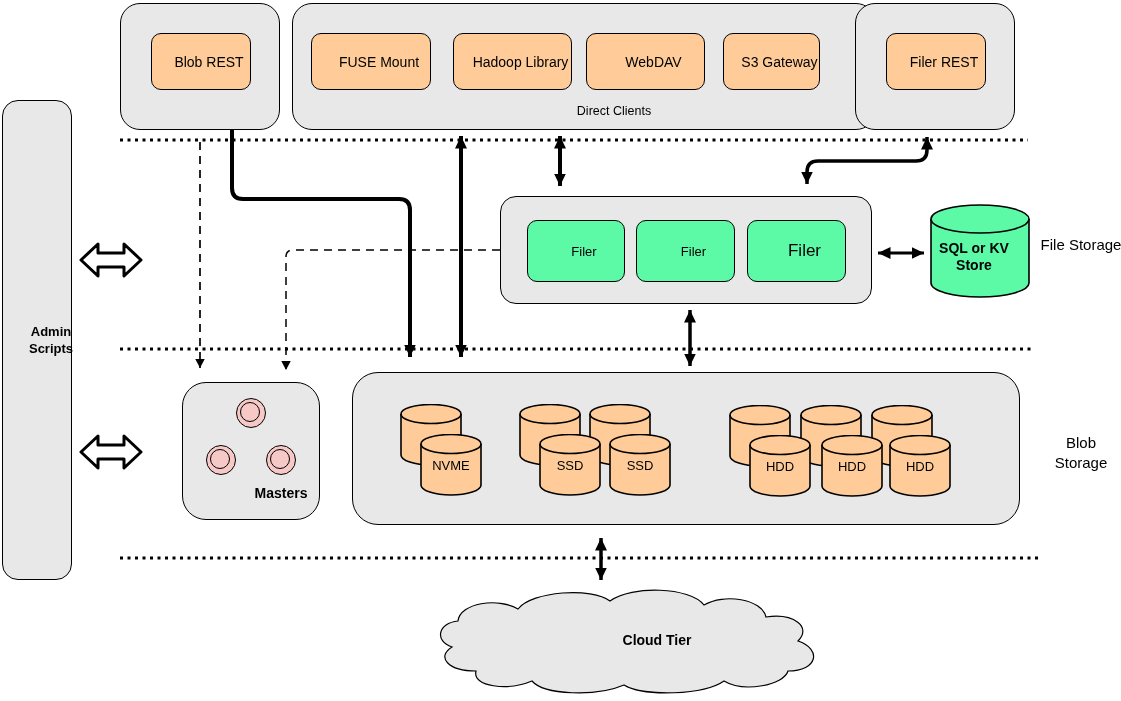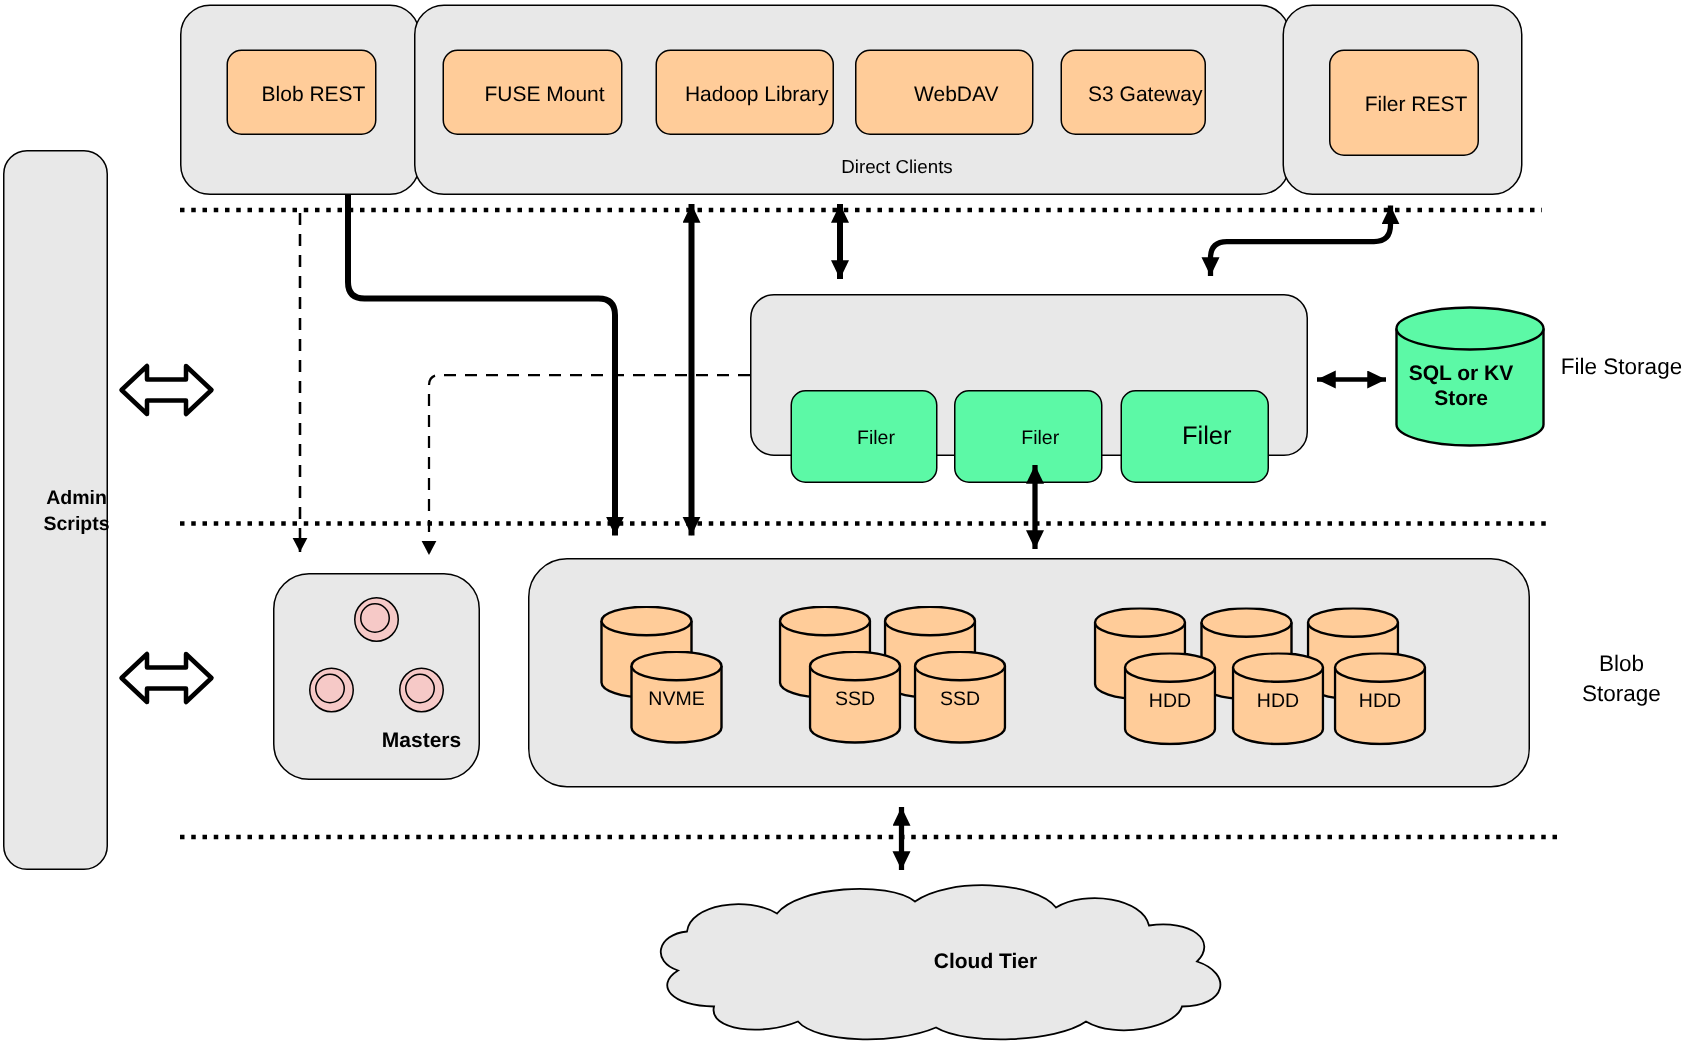--- a/index.html
+++ b/index.html
@@ -10,21 +10,21 @@
   .container{
     position:absolute;background:var(--container_gray);
     border:1px solid #000;border-radius:20px;box-sizing:border-box;
   }
   .node{
     position:absolute;border:1px solid #000;border-radius:10px;box-sizing:border-box;
     display:flex;align-items:center;justify-content:center;
     font-size:14px;text-align:center;padding-left:16px;
   }
   .orange{background:var(--box_orange);}
-  .green{background:var(--box_green);margin-top:40px;}
+  .green{background:var(--box_green);}
   .caption{
     position:absolute;text-align:center;font-size:12.5px;padding-left:30px;
   }
   .side-label{
     position:absolute;width:86px;text-align:center;font-size:15px;line-height:20px;
   }
   .bold{font-weight:bold;}
   
   #admin-bar{
     position:absolute;left:2px;top:100px;width:70px;height:480px;
@@ -63,30 +63,30 @@
 <div id="stage">
 
   <div id="admin-bar">
     <div class="lbl">Admin Scripts</div>
   </div>
 
   <div class="container" style="left:120px;top:3px;width:160px;height:127px;">
     <div class="node orange" style="left:30px;top:29px;width:100px;height:57px;">Blob REST</div>
   </div>
 
-  <div class="container" style="left:276px;top:3px;width:584px;height:127px;">
+  <div class="container" style="left:292px;top:3px;width:584px;height:127px;">
     <div class="node orange" style="left:18px;top:29px;width:120px;height:57px;">FUSE Mount</div>
     <div class="node orange" style="left:160px;top:29px;width:119px;height:57px;">Hadoop Library</div>
     <div class="node orange" style="left:293px;top:29px;width:119px;height:57px;">WebDAV</div>
     <div class="node orange" style="left:430px;top:29px;width:97px;height:57px;">S3 Gateway</div>
     <div class="caption" style="left:0;top:100px;width:100%;">Direct Clients</div>
   </div>
 
   <div class="container" style="left:855px;top:3px;width:160px;height:127px;">
-    <div class="node orange" style="left:30px;top:29px;width:100px;height:71px;">Filer REST</div>
+    <div class="node orange" style="left:30px;top:29px;width:100px;height:57px;">Filer REST</div>
   </div>
 
   <div class="container" style="left:500px;top:196px;width:372px;height:108px;border-radius:16px;">
     <div class="node green" style="left:26px;top:23px;width:98px;height:62px;font-size:13px;">Filer</div>
     <div class="node green" style="left:135px;top:23px;width:99px;height:62px;font-size:13px;">Filer</div>
     <div class="node green" style="left:246px;top:23px;width:99px;height:62px;font-size:17px;">Filer</div>
   </div>
 
   <div class="cyl" id="sql-cyl" style="left:930px;top:204px;">
     <svg viewBox="0 0 100 96" width="100" height="96">

